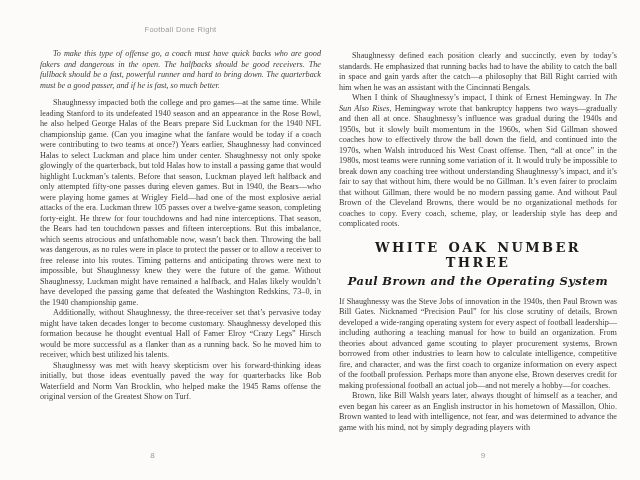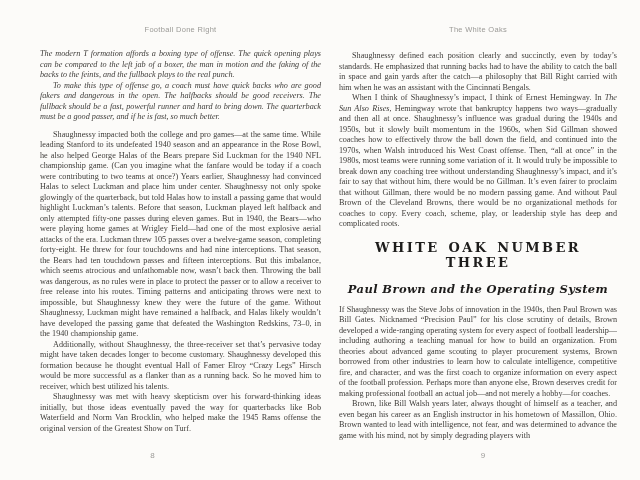--- a/index.html
+++ b/index.html
@@ -39,21 +39,21 @@
     margin: 10px 0 0 0;
     text-align: center;
     font-family: "DejaVu Serif", serif;
     font-weight: bold;
     font-size: 13px;
     letter-spacing: 2.4px;
     word-spacing: 2px;
     color: var(--heading, #1d1c1b);
   }
   .chapter-subtitle {
-    margin: 12px 0 9px 0;
+    margin: 4px 0 9px 0;
     text-align: center;
     font-family: "DejaVu Serif", serif;
     font-style: italic;
     font-weight: bold;
     font-size: 11.5px;
     letter-spacing: 0.4px;
     color: var(--heading, #262524);
   }
   .page-number {
     position: absolute; bottom: 24px; left: 0; right: 0;
@@ -67,34 +67,32 @@
 </style>
 </head>
 <body>
 
 <div class="spread">
 
   <div class="page left">
     <div class="running-head">Football Done Right</div>
     <div class="content">
       <div class="epigraph">
-          <p class="no-indent"><span>The modern T formation affords a boxing type of offense. The quick opening plays can be compared to the left jab of a boxer, the man in motion and the faking of the backs to the feints, and the fullback plays to the real punch.</span></p>
           <p><span>To make this type of offense go, a coach must have quick backs who are good fakers and dangerous in the open. The halfbacks should be good receivers. The fullback should be a fast, powerful runner and hard to bring down. The quarterback must be a good passer, and if he is fast, so much better.</span></p>
         </div>
       <div class="body-text">
           <p><span>Shaughnessy impacted both the college and pro games—at the same time. While leading Stanford to its undefeated 1940 season and an appearance in the Rose Bowl, he also helped George Halas of the Bears prepare Sid Luckman for the 1940 NFL championship game. (Can you imagine what the fanfare would be today if a coach were contributing to two teams at once?) Years earlier, Shaughnessy had convinced Halas to select Luckman and place him under center. Shaughnessy not only spoke glowingly of the quarterback, but told Halas how to install a passing game that would highlight Luckman’s talents. Before that season, Luckman played left halfback and only attempted fifty-one passes during eleven games. But in 1940, the Bears—who were playing home games at Wrigley Field—had one of the most explosive aerial attacks of the era. Luckman threw 105 passes over a twelve-game season, completing forty-eight. He threw for four touchdowns and had nine interceptions. That season, the Bears had ten touchdown passes and fifteen interceptions. But this imbalance, which seems atrocious and unfathomable now, wasn’t back then. Throwing the ball was dangerous, as no rules were in place to protect the passer or to allow a receiver to free release into his routes. Timing patterns and anticipating throws were next to impossible, but Shaughnessy knew they were the future of the game. Without Shaughnessy, Luckman might have remained a halfback, and Halas likely wouldn’t have developed the passing game that defeated the Washington Redskins, 73–0, in the 1940 championship game.</span></p>
           <p><span>Additionally, without Shaughnessy, the three-receiver set that’s pervasive today might have taken decades longer to become customary. Shaughnessy developed this formation because he thought eventual Hall of Famer Elroy “Crazy Legs” Hirsch would be more successful as a flanker than as a running back. So he moved him to receiver, which best utilized his talents.</span></p>
           <p><span>Shaughnessy was met with heavy skepticism over his forward-thinking ideas initially, but those ideas eventually paved the way for quarterbacks like Bob Waterfield and Norm Van Brocklin, who helped make the 1945 Rams offense the original version of the Greatest Show on Turf.</span></p>
         </div>
     </div>
     <div class="page-number">8</div>
   </div>
 
   <div class="page right">
-    <div class="running-head">The White Oaks</div>
     <div class="content">
       <div class="body-text">
           <p><span>Shaughnessy defined each position clearly and succinctly, even by today’s standards. He emphasized that running backs had to have the ability to catch the ball in space and gain yards after the catch—a philosophy that Bill Right carried with him when he was an assistant with the Cincinnati Bengals.</span></p>
           <p><span>When I think of Shaughnessy’s impact, I think of Ernest Hemingway. In </span><span class="italic">The Sun Also Rises</span><span>, Hemingway wrote that bankruptcy happens two ways—gradually and then all at once. Shaughnessy’s influence was gradual during the 1940s and 1950s, but it slowly built momentum in the 1960s, when Sid Gillman showed coaches how to effectively throw the ball down the field, and continued into the 1970s, when Walsh introduced his West Coast offense. Then, “all at once” in the 1980s, most teams were running some variation of it. It would truly be impossible to break down any coaching tree without understanding Shaughnessy’s impact, and it’s fair to say that without him, there would be no Gillman. It’s even fairer to proclaim that without Gillman, there would be no modern passing game. And without Paul Brown of the Cleveland Browns, there would be no organizational methods for coaches to copy. Every coach, scheme, play, or leadership style has deep and complicated roots.</span></p>
         </div>
       <h1 class="chapter-heading">WHITE OAK NUMBER THREE</h1>
       <h2 class="chapter-subtitle">Paul Brown and the Operating System</h2>
       <div class="body-text">
           <p class="no-indent"><span>If Shaughnessy was the Steve Jobs of innovation in the 1940s, then Paul Brown was Bill Gates. Nicknamed “Precision Paul” for his close scrutiny of details, Brown developed a wide-ranging operating system for every aspect of football leadership—including authoring a teaching manual for how to build an organization. From theories about advanced game scouting to player procurement systems, Brown borrowed from other industries to learn how to calculate intelligence, competitive fire, and character, and was the first coach to organize information on every aspect of the football profession. Perhaps more than anyone else, Brown deserves credit for making professional football an actual job—and not merely a hobby—for coaches.</span></p>
           <p><span>Brown, like Bill Walsh years later, always thought of himself as a teacher, and even began his career as an English instructor in his hometown of Massillon, Ohio. Brown wanted to lead with intelligence, not fear, and was determined to advance the game with his mind, not by simply degrading players with</span></p>

